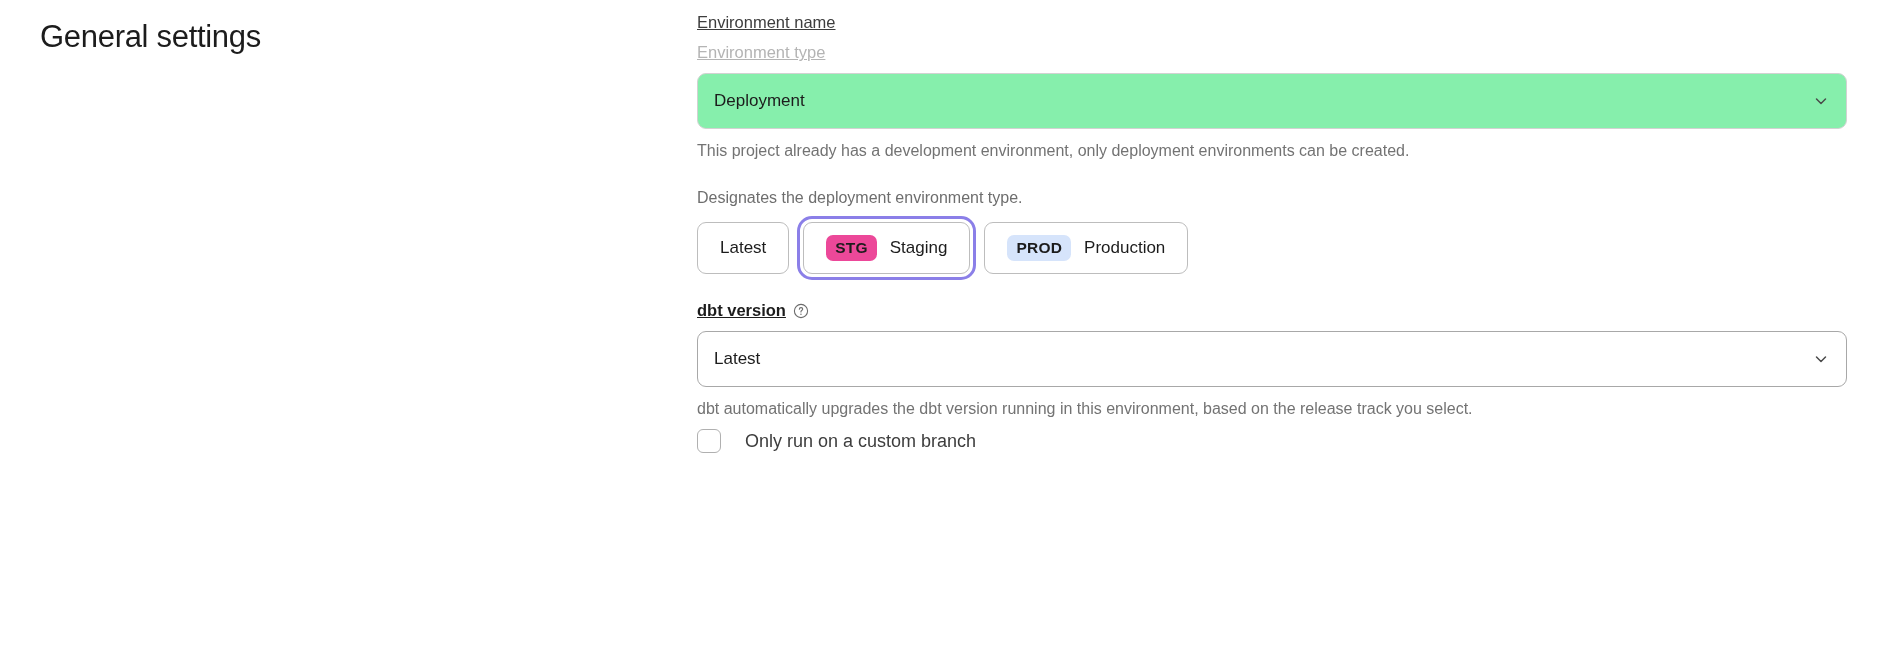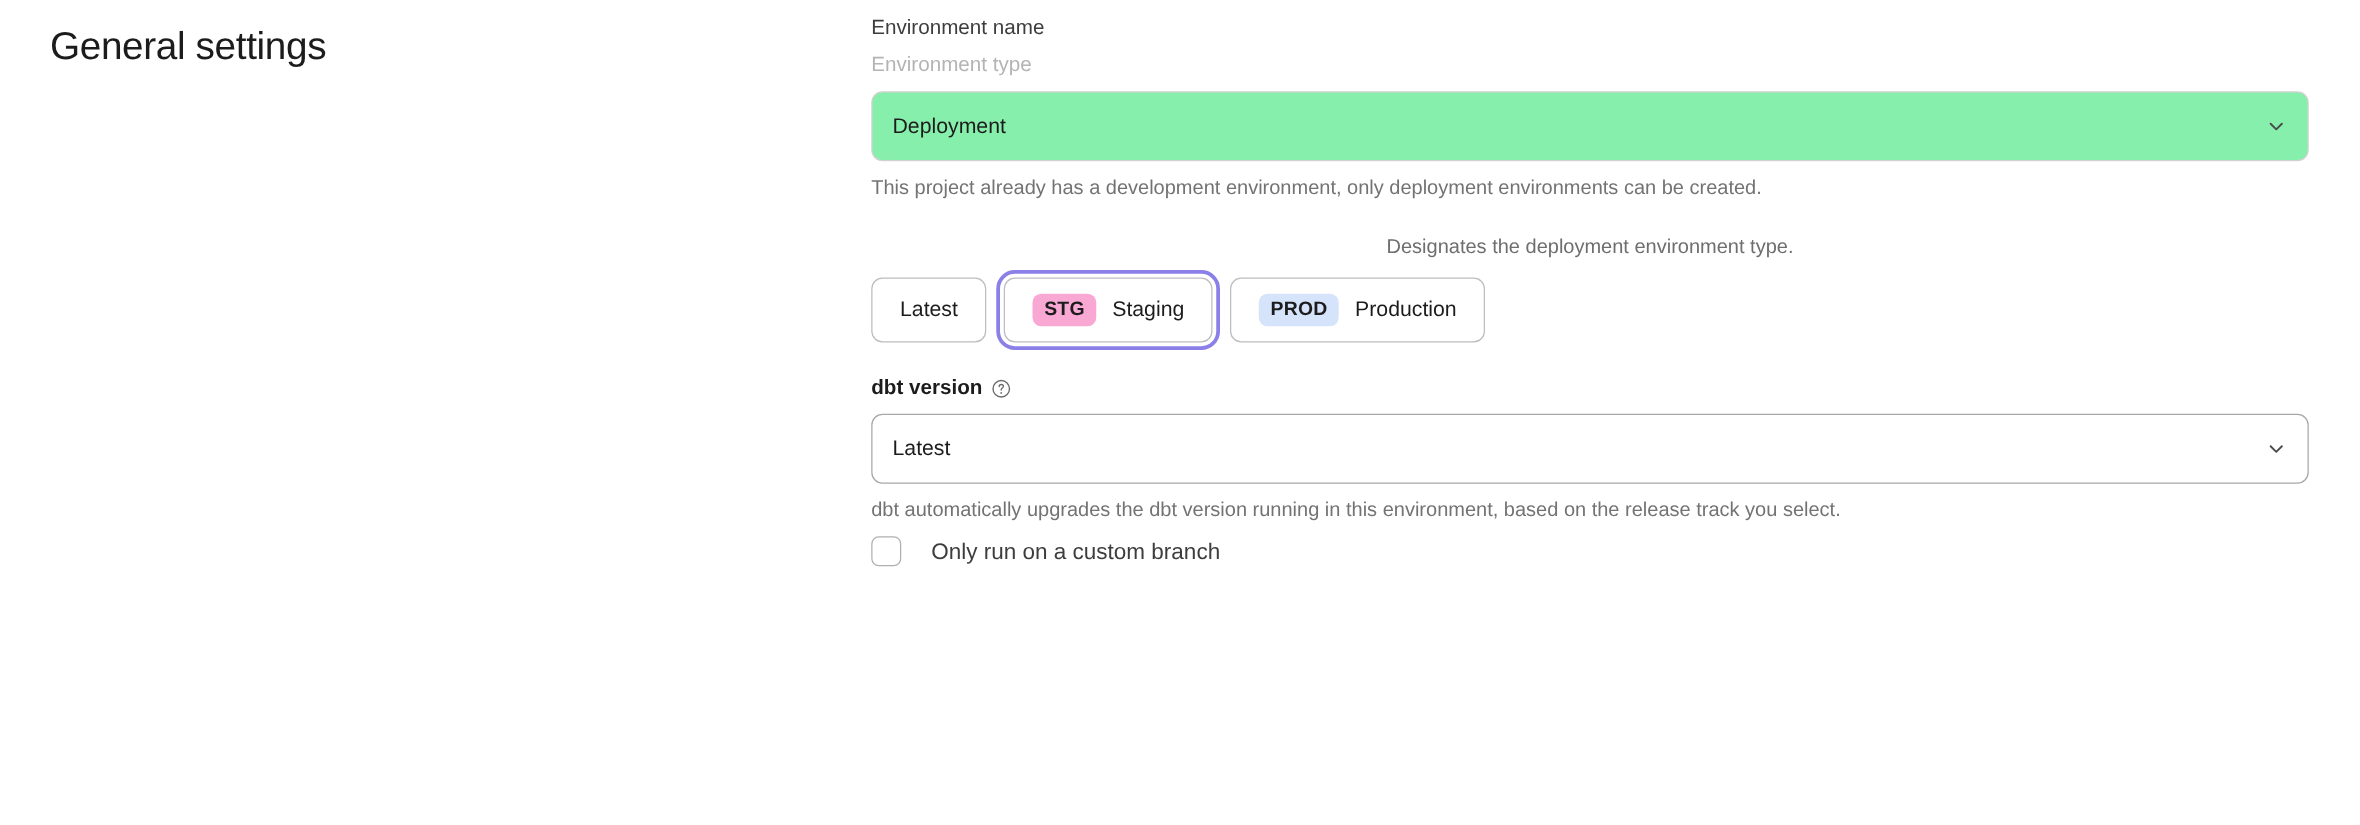--- a/index.html
+++ b/index.html
@@ -53,20 +53,21 @@
     padding-right: 32px;
     box-sizing: border-box;
     max-width: 1182px;
   }
 
   .field-label {
     font-size: 16.5px;
     color: #3d3d3d;
     margin-bottom: 9px;
     line-height: 1.3;
+    text-decoration: underline;
   }
   .field-label.disabled {
     color: #b4b4b4;
   }
   .field-label.strong {
     font-weight: 700;
     color: #1c1c1c;
     display: flex;
     align-items: center;
     gap: 7px;
@@ -123,21 +124,20 @@
     color: #737373;
     margin-top: 11px;
     line-height: 1.35;
   }
   .sub-text {
     font-size: 16px;
     color: #6e6e6e;
     margin-top: 26px;
     margin-bottom: 13px;
     line-height: 1.35;
-    text-align: center;
   }
 
   .section { margin-top: 26px; }
   .section-type { }
 
   
   .help-icon {
     width: 16px;
     height: 16px;
     display: inline-block;
@@ -233,21 +233,21 @@
 
     <div class="section">
       <div class="sub-text">Designates the deployment environment type.</div>
 
       <div class="toggle-group">
         <button class="toggle-btn">
           <span>Latest</span>
         </button>
 
         <button class="toggle-btn focused">
-          <span class="badge" style="background:#f9a8d4;">STG</span>
+          <span class="badge" style="background:#ec4899;">STG</span>
           <span>Staging</span>
         </button>
 
         <button class="toggle-btn">
           <span class="badge" style="background:#d6e4fb;">PROD</span>
           <span>Production</span>
         </button>
       </div>
     </div>
 

